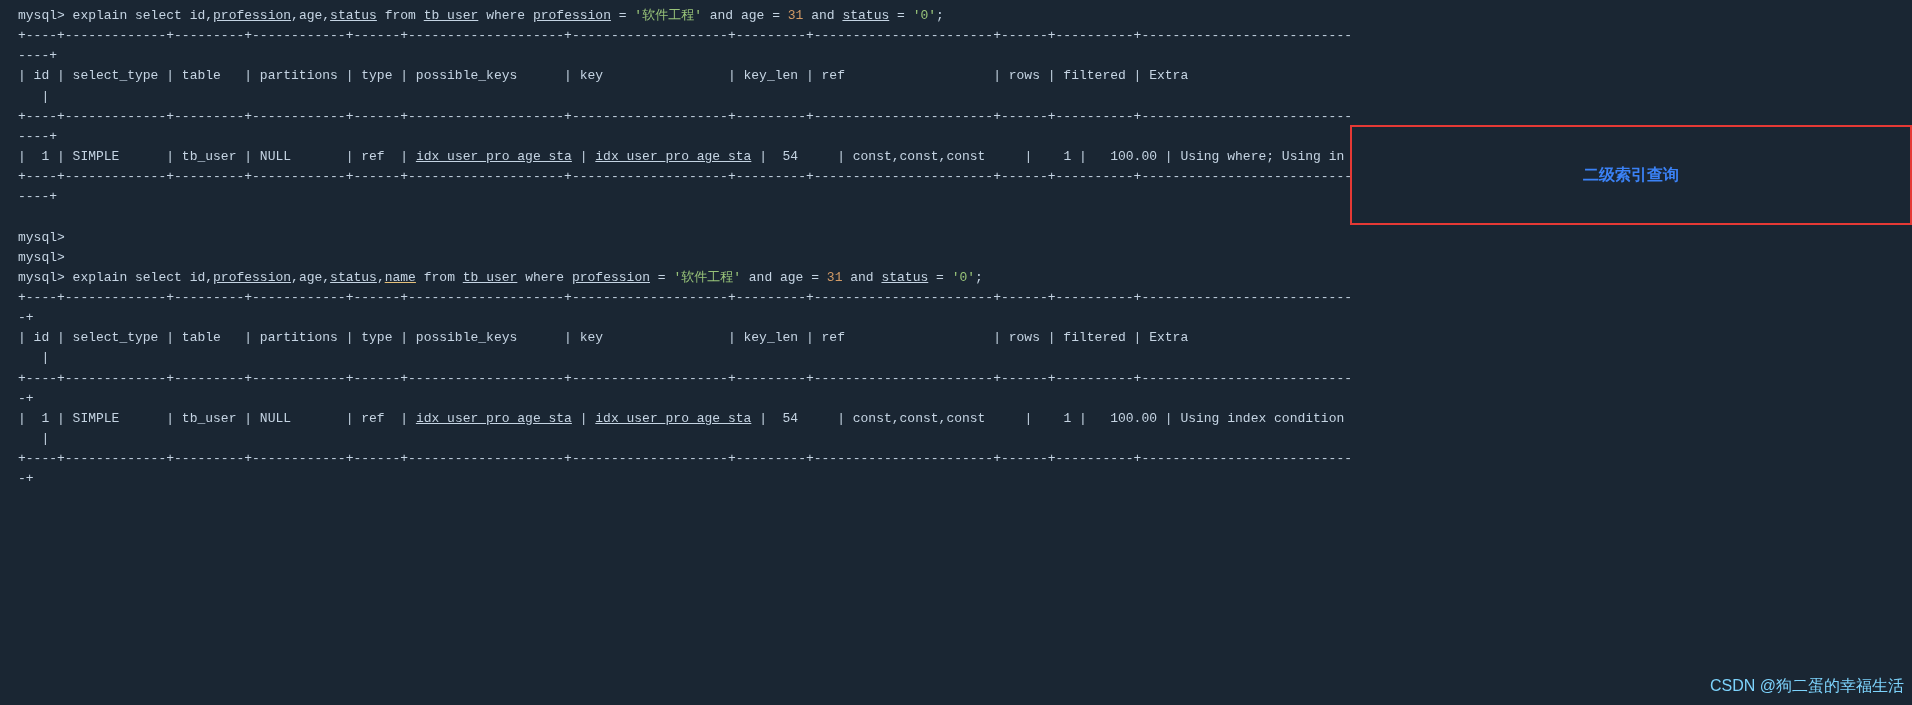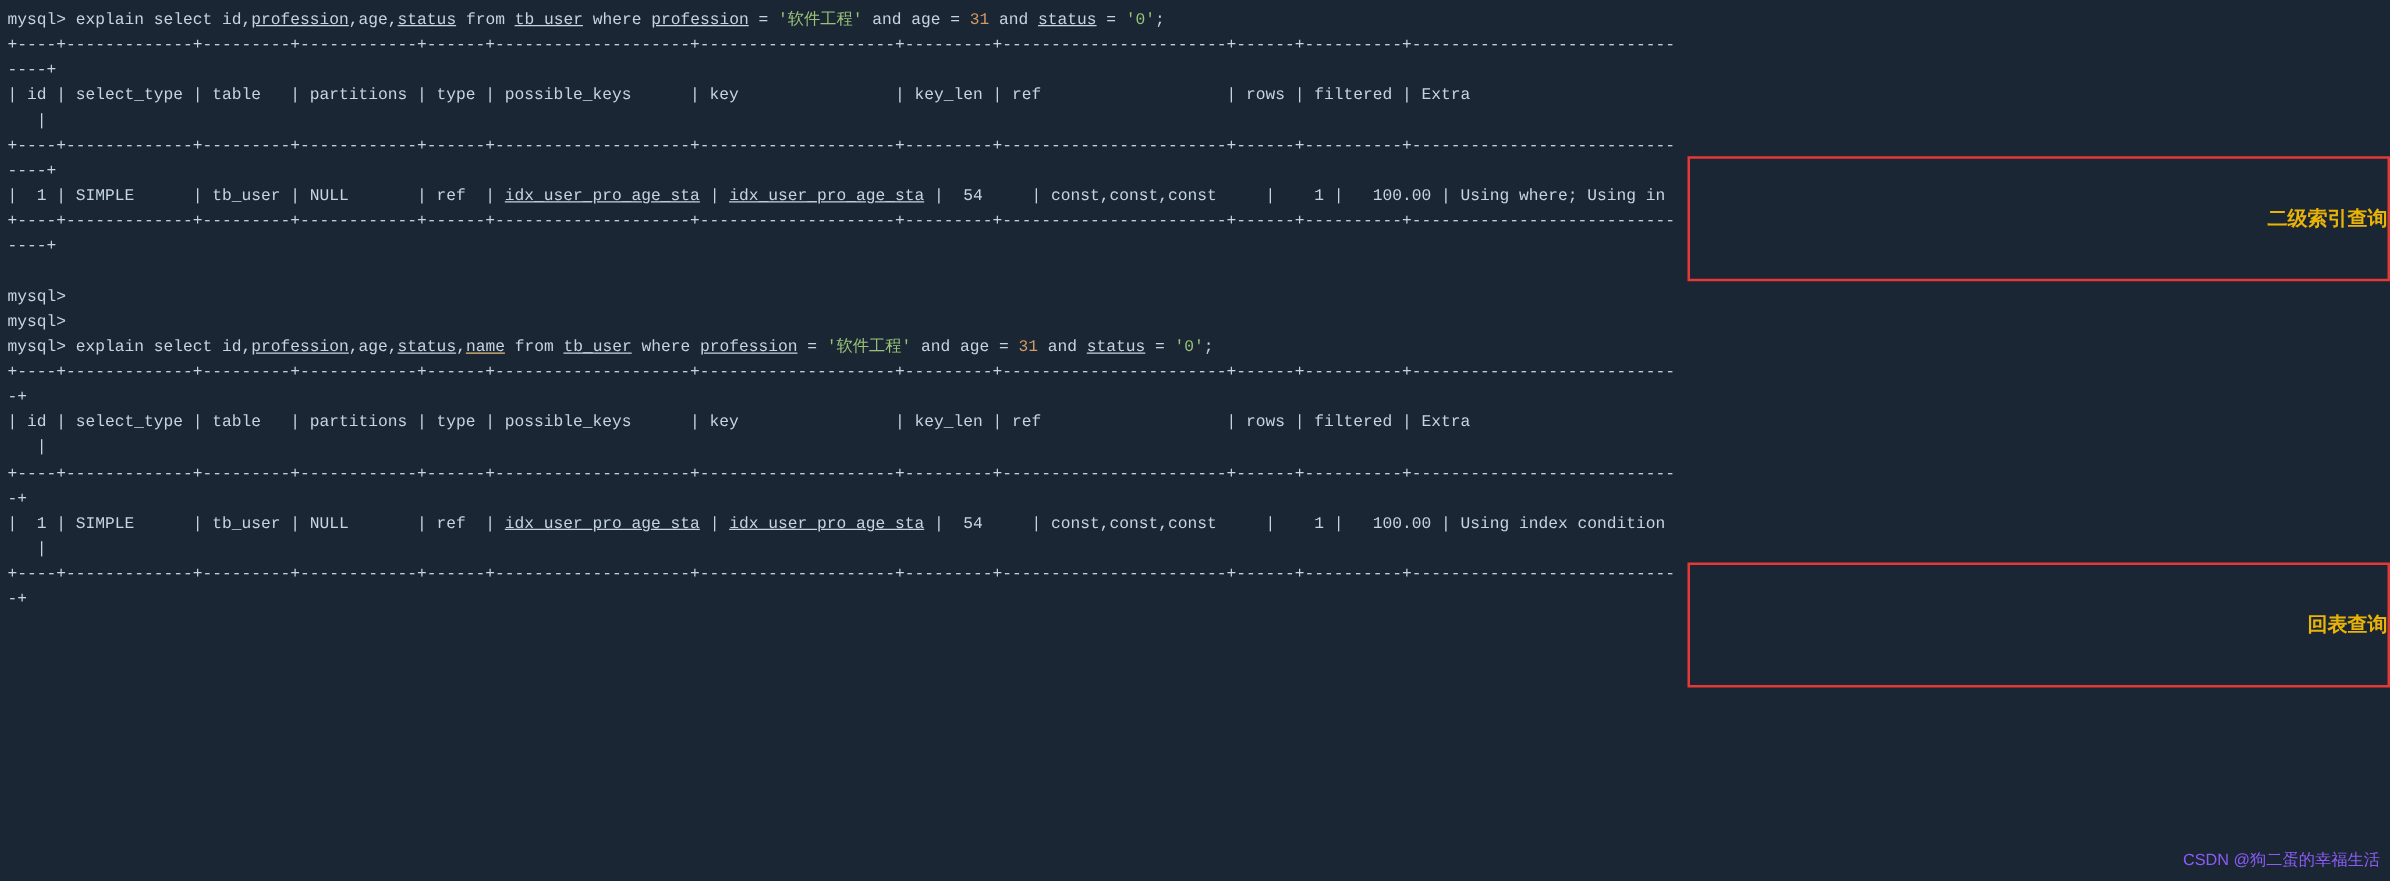--- a/index.html
+++ b/index.html
@@ -22,66 +22,67 @@
       background-color: #1a2633;
       position: relative;
       padding: 4px 0;
     }
     .terminal-content {
       width: 1340px;
       height: 100%;
       position: relative;
       padding: 2px 6px;
       overflow: hidden;
+      margin-left: 12px;
     }
     .line {
       white-space: pre;
       line-height: 1.55;
       color: #c5d4e3;
     }
     .table-border {
       color: #c5d4e3;
     }
     .table-header {
       color: #c5d4e3;
     }
     .underline {
       text-decoration: underline;
     }
     .annotation-box {
       position: absolute;
       right: 0;
       border: 2px solid #e53935;
-      color: #eab308;
+      color: #3b82f6;
       font-family: Liberation Sans, sans-serif;
       font-size: 16px;
       font-weight: bold;
       display: flex;
       align-items: center;
-      justify-content: flex-end;
+      justify-content: center;
       background: transparent;
     }
     .annotation-1 {
       top: 125px;
       right: 0;
       width: 562px;
       height: 100px;
     }
     .annotation-2 {
       top: 450px;
       right: 0;
       width: 562px;
       height: 100px;
     }
     .csdn-watermark {
       position: absolute;
       bottom: 8px;
       right: 8px;
-      color: #8b5cf6;
-      font-size: 13px;
+      color: #7dd3fc;
+      font-size: 16px;
       font-family: Arial, sans-serif;
     }
     .main-layout {
       display: flex;
       width: 1912px;
       height: 705px;
       position: relative;
     }
   </style>
 </head>
@@ -128,22 +129,19 @@
 
       <div class="line table-border">+----+-------------+---------+------------+------+--------------------+--------------------+---------+-----------------------+------+----------+------------------------------+</div>
       <div class="line table-border">-+</div>
 
     </div>
 
     <div class="annotation-box annotation-1">
       <span>二级索引查询</span>
     </div>
 
-    <div class="annotation-box annotation-2">
-      <span>回表查询</span>
-    </div>
 
     <div class="csdn-watermark">
       <span>CSDN @狗二蛋的幸福生活</span>
     </div>
 
   </div>
 </div>
 
 </body></html>

